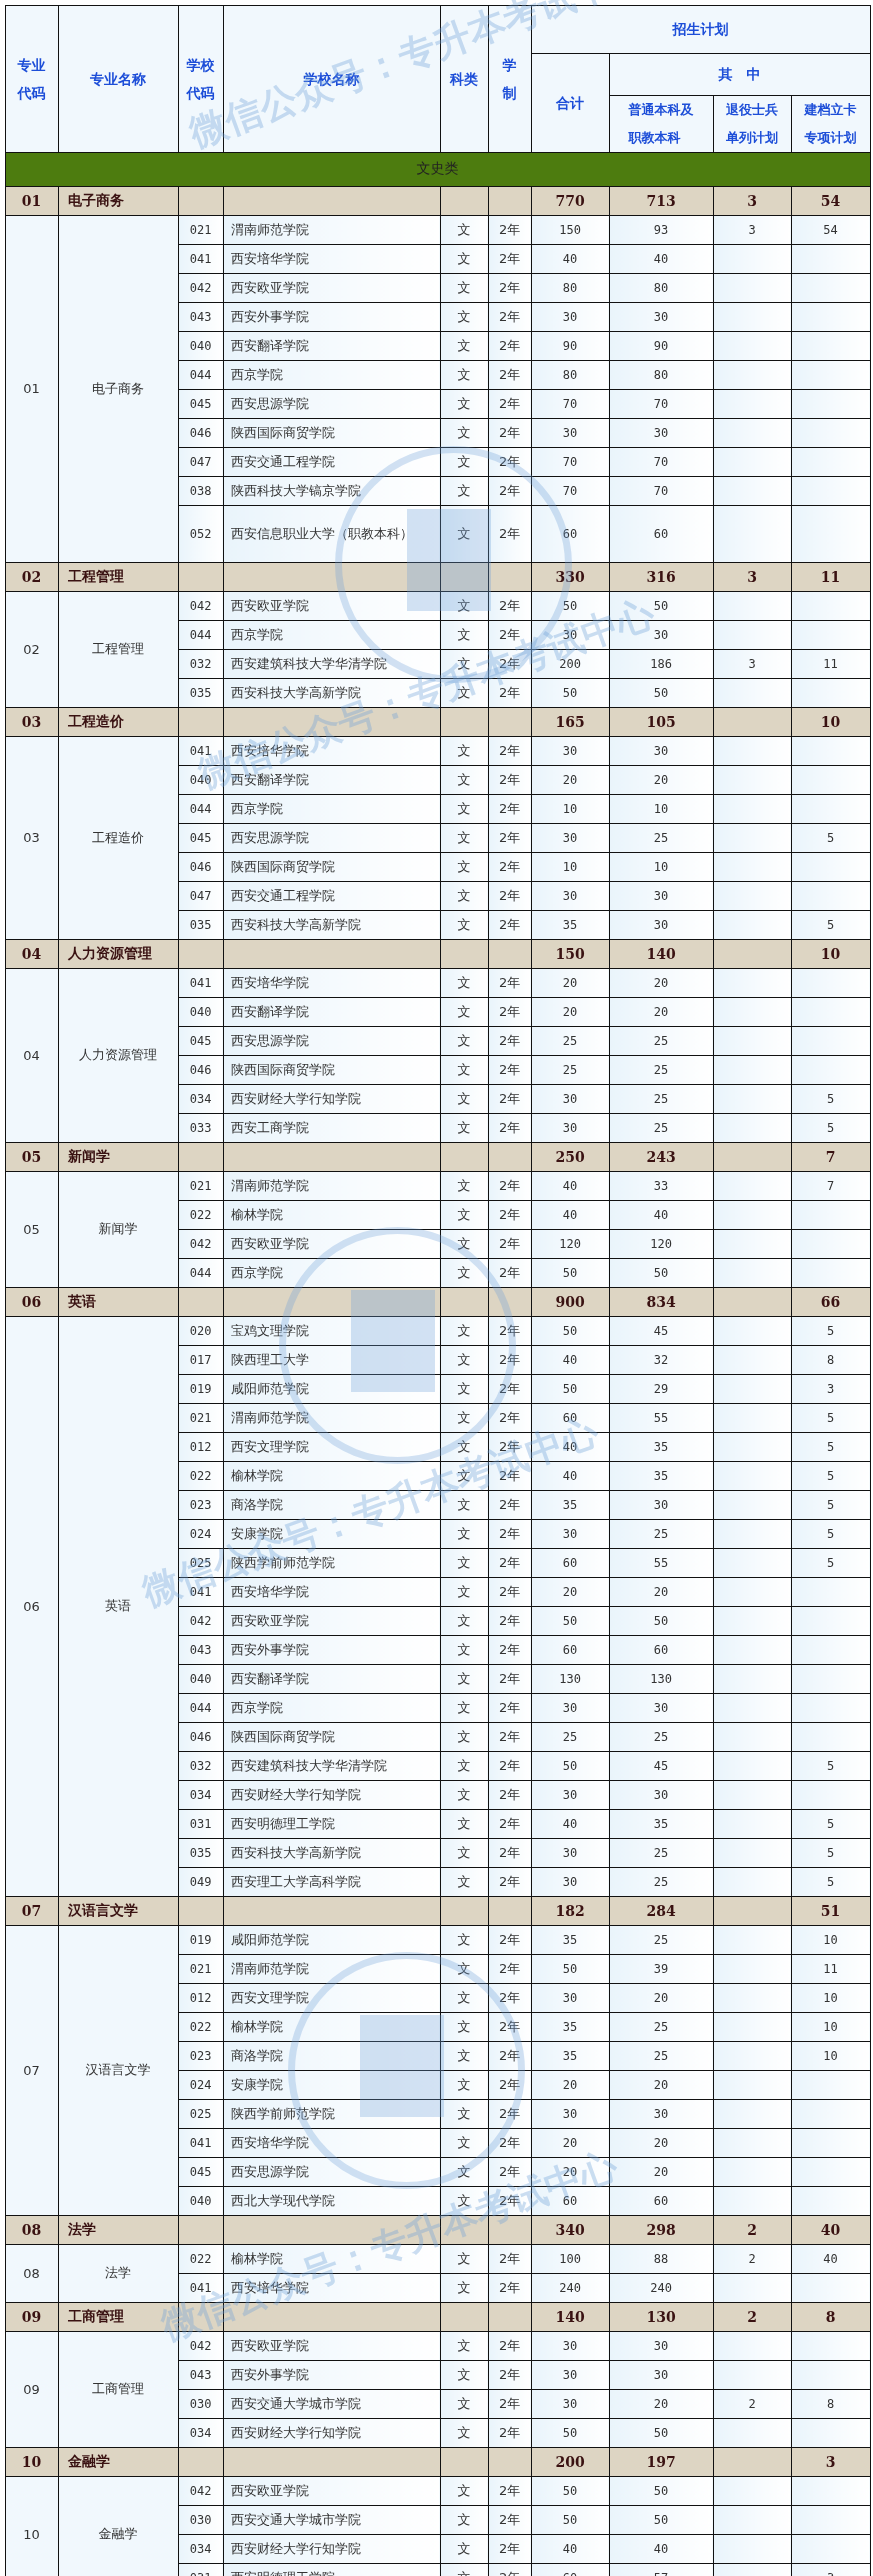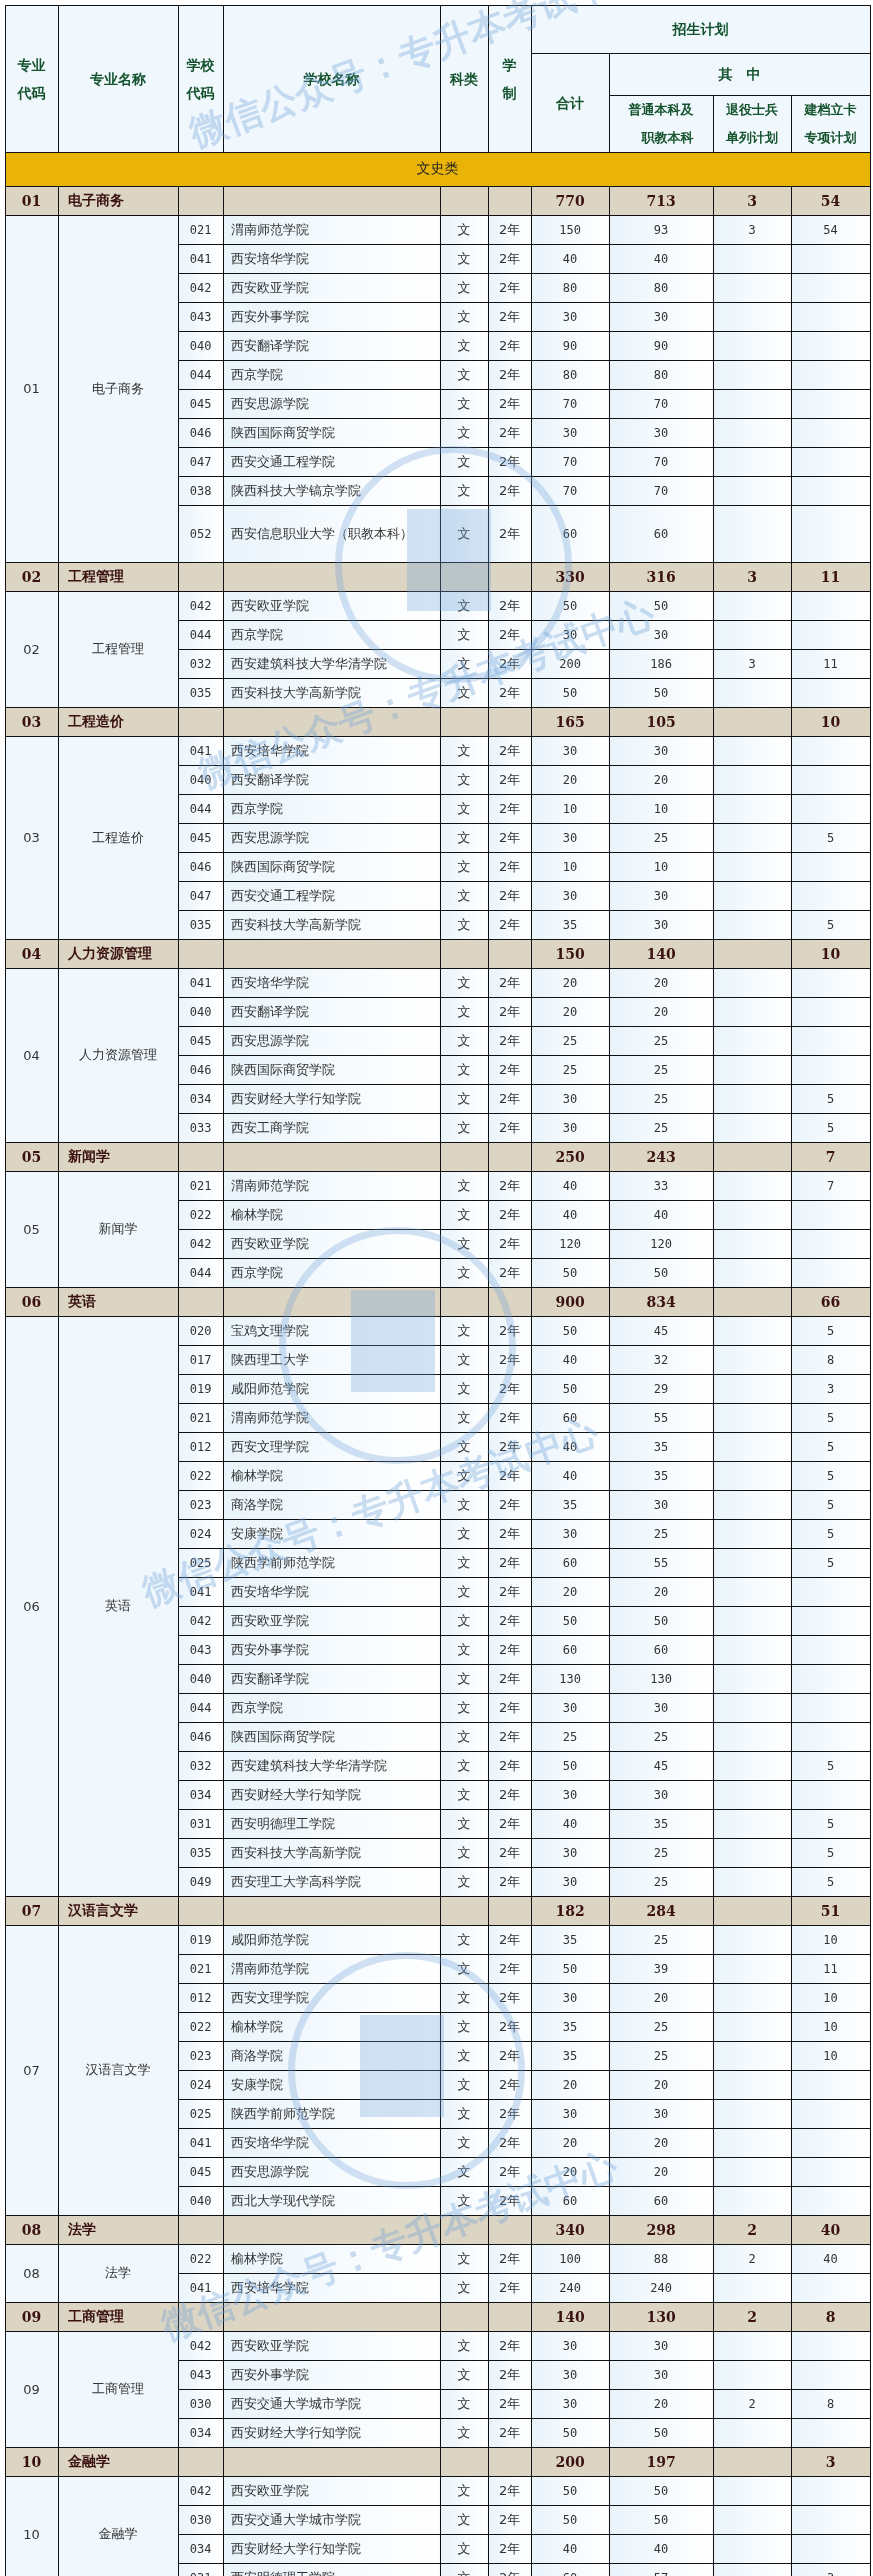--- a/index.html
+++ b/index.html
@@ -1,23 +1,23 @@
 <!DOCTYPE html>
 <html style="font-size:15px"><head>
 <meta charset="utf-8">
 <style>
   html,body{margin:0;padding:0;background:#ffffff;}
   body{width:874px;height:2576px;overflow:hidden;position:relative;font-family:"DejaVu Sans","Liberation Sans",sans-serif;}
   .wrap{position:absolute;left:4.6px;top:4.6px;width:864px;}
   table{border-collapse:collapse;width:864px;table-layout:fixed;}
   td{border:0.9px solid #111;color:#333;font-size:13px;text-align:center;padding:0;
      background:linear-gradient(90deg,#e9f4fb 0%,#f7fbfe 60%,#ffffff 100%);}
-  thead td{background:#f1f8fd;font-weight:bold;color:#14532d;font-size:14px;line-height:28px;}
+  thead td{background:#f1f8fd;font-weight:bold;color:#1d4ed8;font-size:14px;line-height:28px;}
   thead td.small{font-size:13px;line-height:28px;}
-  .section td{height:33px;font-size:14px;color:#222;background:#eab308;}
+  .section td{height:33px;font-size:14px;color:#222;background:#4d7c0f;}
   .cat td{height:28px;background:#ddd5c3;font-weight:bold;color:#3a1212;font-size:14px;font-family:"DejaVu Serif","Liberation Serif",serif;}
   .cat td.name{text-align:left;padding-left:9.3px;font-family:"DejaVu Sans","Liberation Sans",sans-serif;}
   .row td{height:28px;}
   .row td.school{text-align:left;padding-left:7.4px;font-size:13px;line-height:26px;}
   .row td.dbl{height:56px;}
   td.major-code,td.major-name{vertical-align:middle;background:#f1f8fd;}
   td.num{font-family:"DejaVu Sans Mono","Liberation Mono",monospace;font-size:12px;}
   .wm{position:absolute;color:rgba(110,160,215,0.35);font-weight:bold;font-size:37px;transform:rotate(-20deg);white-space:nowrap;pointer-events:none;}
   .seal{position:absolute;width:223px;height:223px;border:7.4px solid rgba(110,160,215,0.3);border-radius:50%;pointer-events:none;}
   .seal::after{content:"";position:absolute;left:65px;top:56px;width:84px;height:102px;background:rgba(110,160,215,0.3);}
@@ -47,21 +47,21 @@
         <td rowspan="3">学校名称</td>
         <td rowspan="3">科类</td>
         <td rowspan="3"><span style="display:inline-block;width:1.1em;line-height:28px">学制</span></td>
         <td colspan="4">招生计划</td>
       </tr>
       <tr style="height:42px">
         <td rowspan="2">合计</td>
         <td colspan="3">其　中</td>
       </tr>
       <tr style="height:56px">
-        <td class="small"><span style="display:inline-block;width:5em;text-align:right">普通本科及职教本科</span></td>
+        <td class="small"><span style="display:inline-block;width:5em;text-align:left">普通本科及职教本科</span></td>
         <td class="small"><span style="display:inline-block;width:4em;text-align:right">退役士兵单列计划</span></td>
         <td class="small"><span style="display:inline-block;width:4em;text-align:right">建档立卡专项计划</span></td>
       </tr>
     </thead>
     <tbody id="tbody">
       <tr class="section">
         <td colspan="10">文史类</td>
       </tr>
     <tr class="cat">
           <td>01</td>

